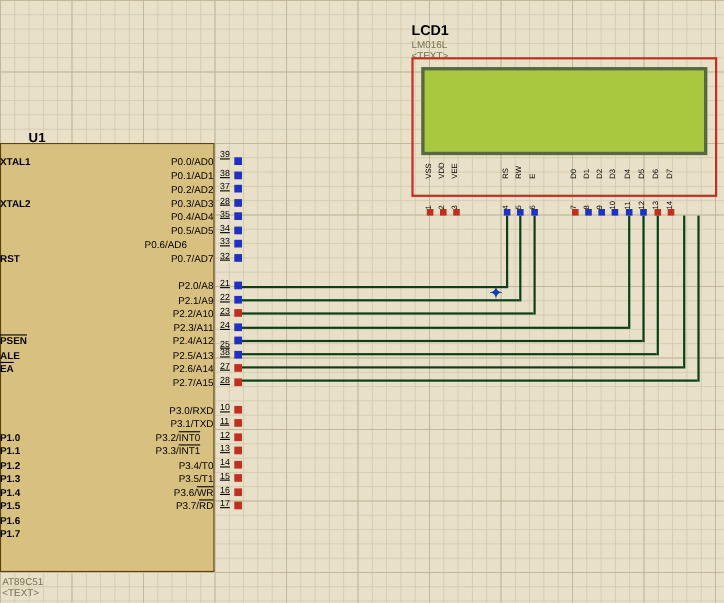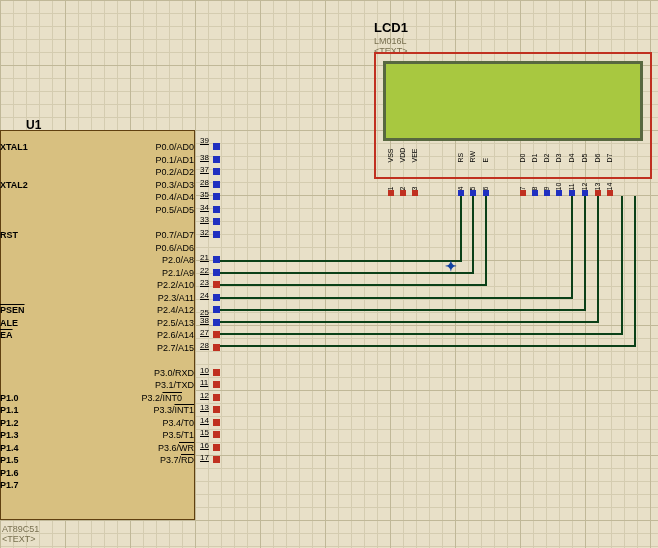--- a/index.html
+++ b/index.html
@@ -115,21 +115,21 @@
     <div class="dot blue" style="left: 213px; top: 168px;"></div>
     <div class="pin-lbl right" style="top: 180px; right: 464px;">P0.3/AD3</div>
     <div class="pin-num" style="top: 178px;">28</div>
     <div class="dot blue" style="left: 213px; top: 181px;"></div>
     <div class="pin-lbl right" style="top: 192px; right: 464px;">P0.4/AD4</div>
     <div class="pin-num" style="top: 190px;">35</div>
     <div class="dot blue" style="left: 213px; top: 193px;"></div>
     <div class="pin-lbl right" style="top: 205px; right: 464px;">P0.5/AD5</div>
     <div class="pin-num" style="top: 203px;">34</div>
     <div class="dot blue" style="left: 213px; top: 206px;"></div>
-    <div class="pin-lbl right" style="top: 217px; right: 464px; margin-top: 26px;">P0.6/AD6</div>
+    <div class="pin-lbl right" style="top: 217px; right: 488px;">P0.6/AD6</div>
     <div class="pin-num" style="top: 215px;">33</div>
     <div class="dot blue" style="left: 213px; top: 218px;"></div>
     <div class="pin-lbl right" style="top: 230px; right: 464px;">P0.7/AD7</div>
     <div class="pin-num" style="top: 228px;">32</div>
     <div class="dot blue" style="left: 213px; top: 231px;"></div>
     <div class="pin-lbl right" style="top: 255px; right: 464px;">P2.0/A8</div>
     <div class="pin-num" style="top: 253px;">21</div>
     <div class="dot blue" style="left: 213px; top: 256px;"></div>
     <div class="pin-lbl right" style="top: 268px; right: 464px; text-align: right;">P2.1/A9</div>
     <div class="pin-num" style="top: 266px; text-align: center;">22</div>
@@ -154,21 +154,21 @@
     <div class="dot red" style="left: 213px; top: 344px;"></div>
     <div class="pin-lbl right" style="top: 368px; right: 464px;">P3.0/RXD</div>
     <div class="pin-num" style="top: 366px;">10</div>
     <div class="dot red" style="left: 213px; top: 369px;"></div>
     <div class="pin-lbl right" style="top: 380px; right: 464px;">P3.1/TXD</div>
     <div class="pin-num" style="top: 378px;">11</div>
     <div class="dot red" style="left: 213px; top: 381px;"></div>
     <div class="pin-lbl right" style="top: 393px; right: 476px;">P3.2/<span class="overline">INT0</span></div>
     <div class="pin-num" style="top: 391px;">12</div>
     <div class="dot red" style="left: 213px; top: 394px;"></div>
-    <div class="pin-lbl right" style="top: 405px; right: 464px; padding-left: 27px;">P3.3/<span class="overline">INT1</span></div>
+    <div class="pin-lbl right" style="top: 405px; right: 476px; padding-left: 27px;">P3.3/<span class="overline">INT1</span></div>
     <div class="pin-num" style="top: 403px;">13</div>
     <div class="dot red" style="left: 213px; top: 406px;"></div>
     <div class="pin-lbl right" style="top: 418px; right: 464px;">P3.4/T0</div>
     <div class="pin-num" style="top: 416px;">14</div>
     <div class="dot red" style="left: 213px; top: 419px;"></div>
     <div class="pin-lbl right" style="top: 430px; right: 464px;">P3.5/T1</div>
     <div class="pin-num" style="top: 428px;">15</div>
     <div class="dot red" style="left: 213px; top: 431px;"></div>
     <div class="pin-lbl right" style="top: 443px; right: 464px;">P3.6/<span class="overline">WR</span></div>
     <div class="pin-num" style="top: 441px;">16</div>

